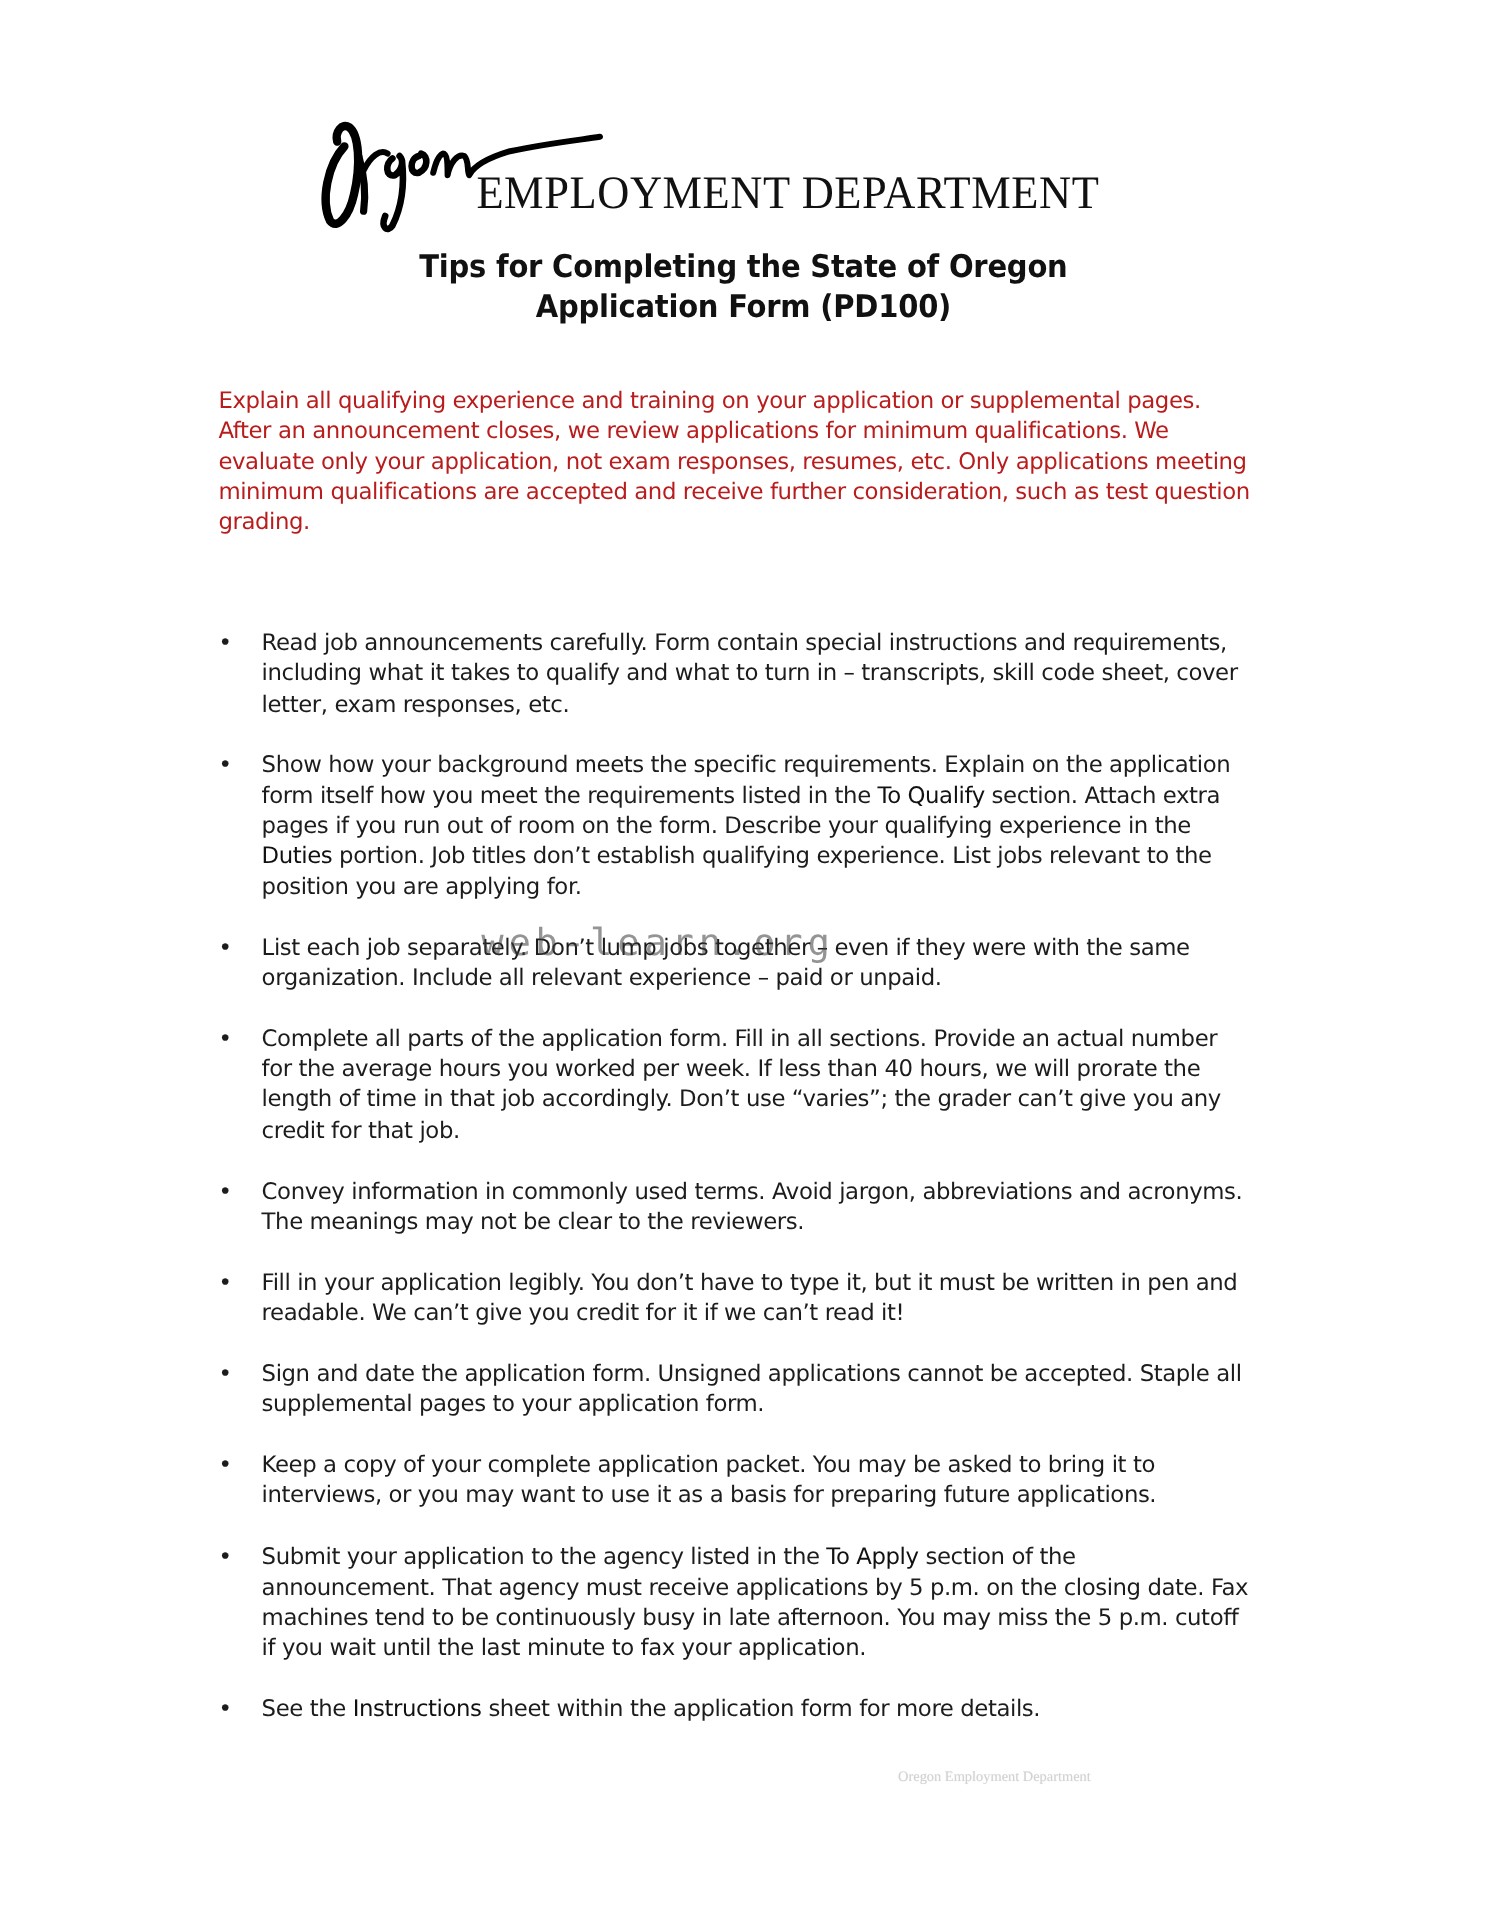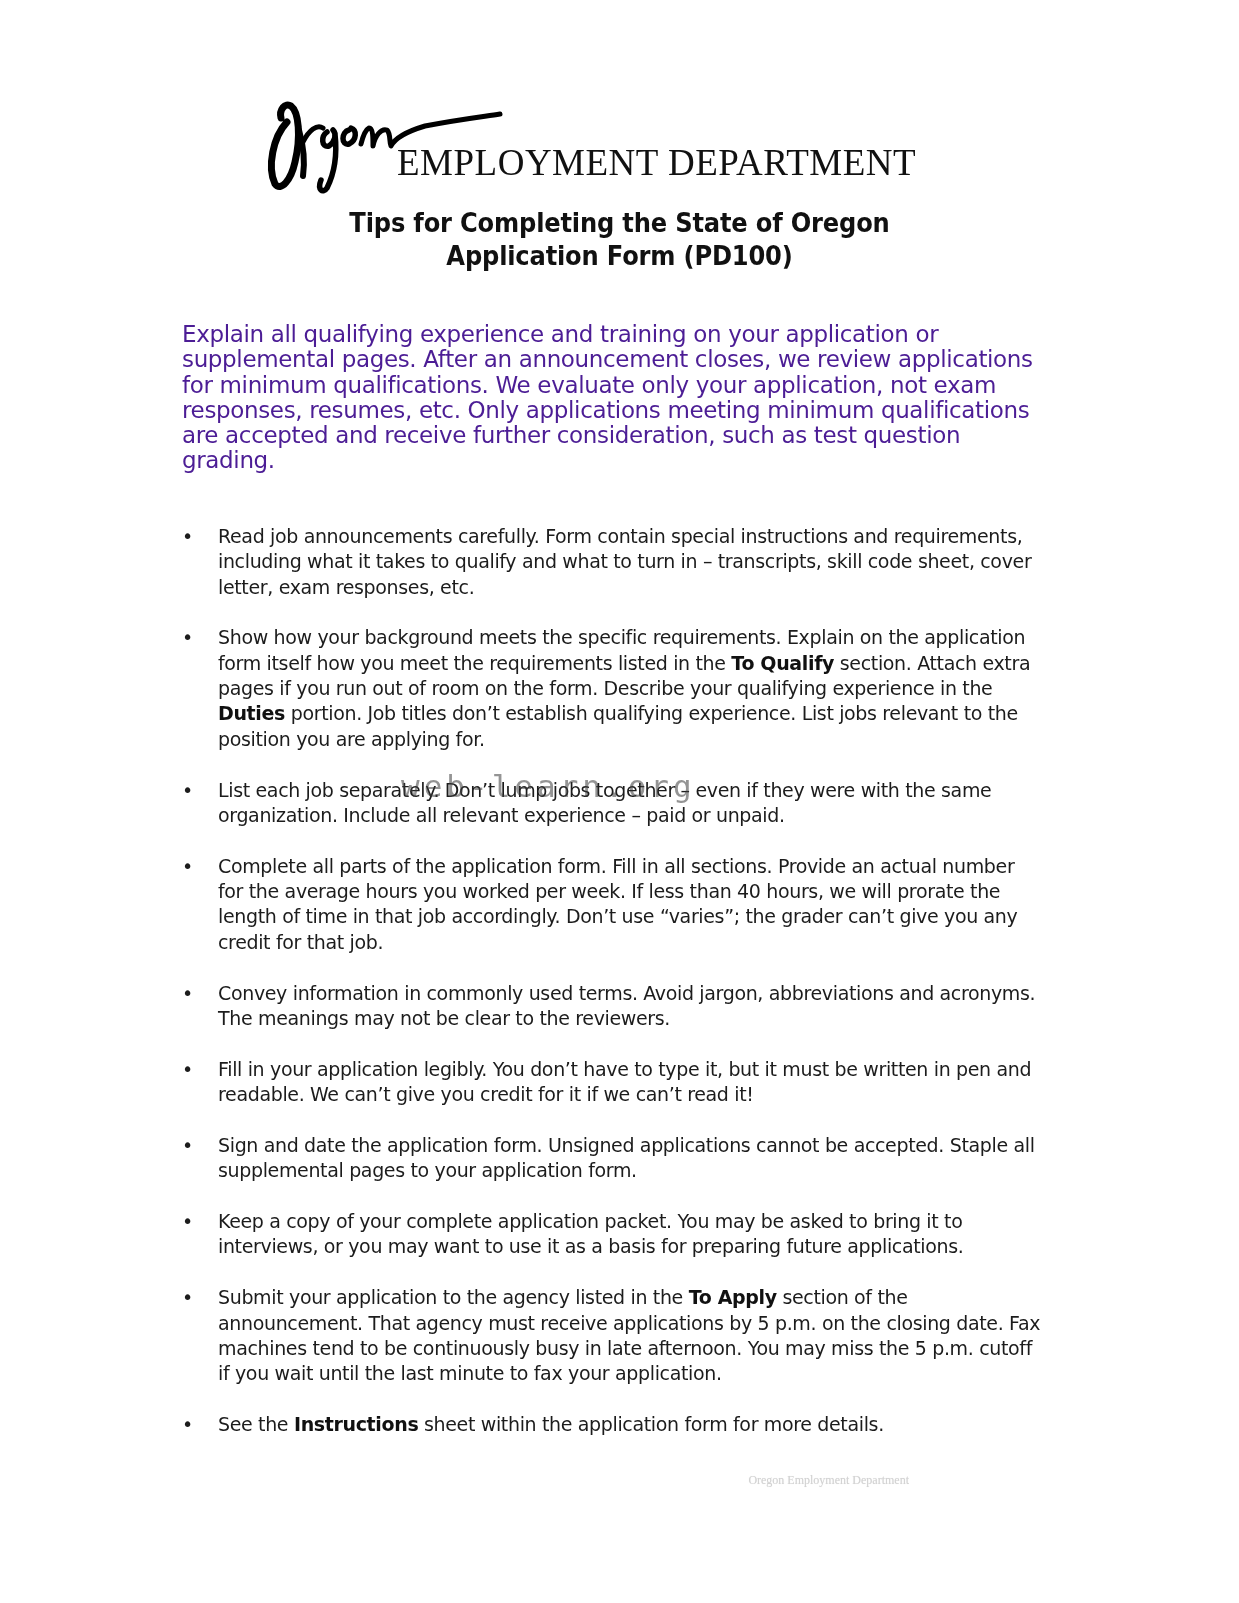--- a/index.html
+++ b/index.html
@@ -6,28 +6,28 @@
     body { width: 1239px; height: 1603px; position: relative; overflow: hidden; color: #1a1a1a; font-family: "DejaVu Sans", sans-serif; }
     .page { position: absolute; left: 0; top: 0; width: 1115px; height: 1603px; }
 
     .logo { position: absolute; left: 265px; top: 92px; width: 700px; height: 110px; }
     .logo-script { position: absolute; left: 0; top: 0; width: 250px; height: 105px; }
     .logo-text { position: absolute; left: 132px; top: 48px; font-family: "Liberation Serif", serif; font-size: 37px; letter-spacing: 0.5px; color: #111; white-space: nowrap; transform: scaleY(1.05); }
 
     .title { position: absolute; left: 0; width: 1239px; text-align: center; font-family: "DejaVu Sans", sans-serif; font-weight: bold; font-size: 26px; line-height: 33px; top: 207px; color: #111; letter-spacing: -0.2px; }
     .title div { transform: scaleX(0.93); }
 
-    .body-text { position: absolute; left: 182px; width: 860px; font-family: "DejaVu Sans", sans-serif; font-size: 23px; line-height: 25.3px; color: #4c1d95; letter-spacing: -0.35px; }
+    .body-text { position: absolute; left: 182px; width: 860px; font-family: "DejaVu Sans", sans-serif; font-size: 19px; line-height: 25.3px; color: #b91c1c; letter-spacing: -0.35px; }
     .intro { top: 322px; }
     .lead { top: 472px; font-weight: bold; font-style: italic; }
 
     .tips { position: absolute; left: 182px; top: 524px; width: 860px; margin: 0; padding: 0; list-style: none; }
     .tip { position: relative; padding-left: 36px; font-size: 19px; line-height: 25.3px; color: #1c1c1c; letter-spacing: -0.35px; }
     .tip .bullet { position: absolute; left: 0; top: 0; width: 20px; }
-    .tip b { font-weight: bold; color: #111; }
+    .tip b { font-weight: normal; color: #111; }
 
     .watermark { position: absolute; left: 401px; top: 752px; font-family: "DejaVu Sans Mono", monospace; font-size: 31px; color: rgba(60,60,60,0.55); letter-spacing: 4px; white-space: nowrap; pointer-events: none; margin-top: 16px; }
     .footer { position: absolute; right: 206px; top: 1473px; font-family: "Liberation Serif", serif; font-size: 12px; color: #d2d2d2; text-shadow: 0 0 1px #e6e6e6; white-space: nowrap; }
   </style>
 </head>
 <body>
 
 <div class="page">
 
   <div class="logo">

